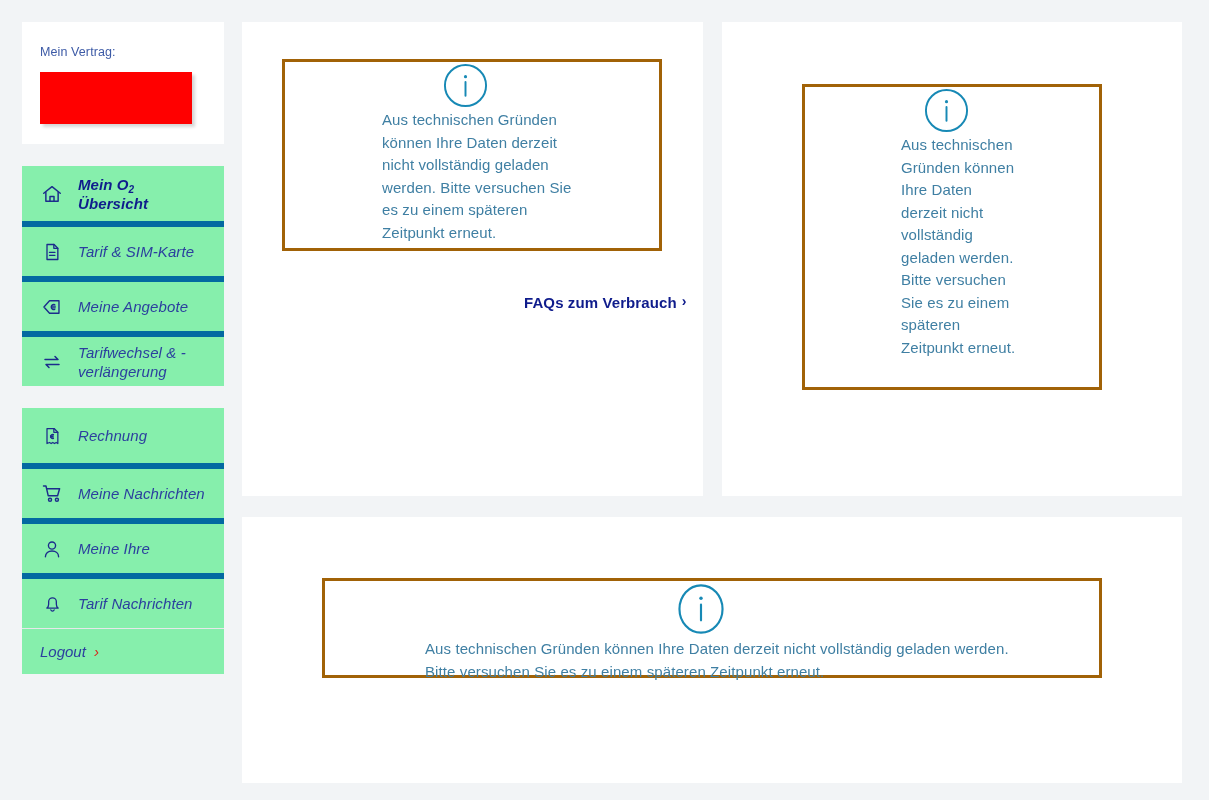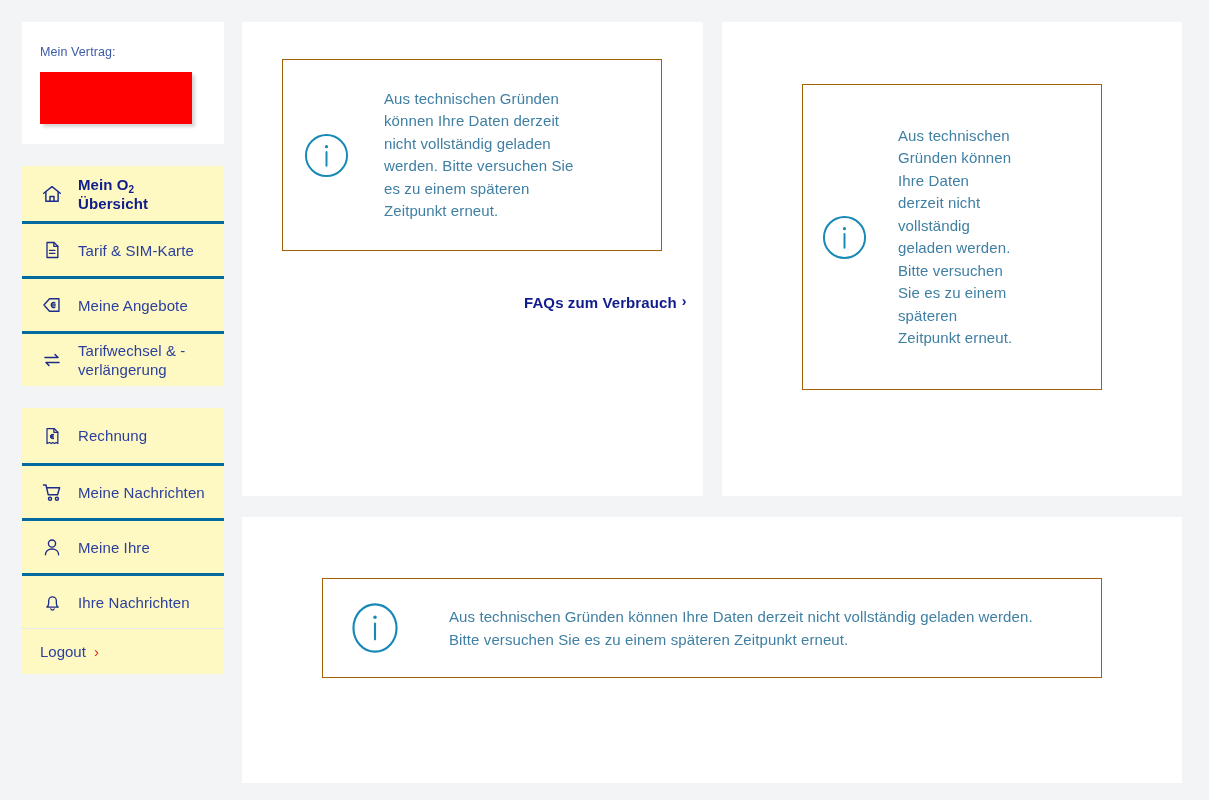--- a/index.html
+++ b/index.html
@@ -44,30 +44,31 @@
     letter-spacing: 0.1px;
   }
   .contract-redaction {
     width: 152px;
     height: 52px;
     background: #ff0000;
     box-shadow: 3px 3px 3px rgba(0,0,0,0.16);
   }
 
   .nav-group {
-    background: #fef9c3;
+    background: #86efac;
+    font-style: italic;
   }
   .nav-item {
     display: flex;
     align-items: center;
     gap: 14px;
     padding: 0 16px 0 18px;
     min-height: 55px;
     box-sizing: border-box;
-    border-top: 3px solid #0369a1;
+    border-top: 6px solid #0369a1;
     cursor: pointer;
   }
   .nav-item:first-child {
     border-top: none;
   }
   .nav-group.second .nav-item:first-child {
     border-top: none;
   }
   .nav-icon {
     flex: 0 0 24px;
@@ -129,25 +130,26 @@
   .card {
     position: absolute;
     background: #ffffff;
   }
   #card-mid   { left: 242px; top: 22px;  width: 461px; height: 474px; }
   #card-right { left: 722px; top: 22px;  width: 460px; height: 474px; }
   #card-bottom{ left: 242px; top: 517px; width: 940px; height: 266px; }
 
   .infobox {
     position: absolute;
-    border: 1px solid #a16207;
+    border: 3px solid #a16207;
     box-sizing: border-box;
     display: flex;
     align-items: center;
     background: #ffffff;
+    flex-direction: column;
   }
   #infobox-mid {
     left: 40px;  top: 37px;  width: 380px; height: 192px;
     padding: 0 0 0 20px;
   }
   #infobox-right {
     left: 80px;  top: 62px;  width: 300px; height: 306px;
     padding: 0 0 0 18px;
   }
   #infobox-bottom {
@@ -297,21 +299,21 @@
         <span class="nav-label">Meine Ihre</span>
       </div>
 
       <div class="nav-item">
         <span class="nav-icon">
           <svg width="21" height="21" viewBox="0 0 24 24" fill="none" stroke="currentColor" stroke-width="1.5" stroke-linejoin="round" stroke-linecap="round">
             <path d="M5.6 17.3h12.8c-1.6-1.2-2-2.5-2-4.4V10a4.4 4.4 0 0 0-8.8 0v2.9c0 1.9-.4 3.2-2 4.4z"></path>
             <path d="M10.1 19.3a2 2 0 0 0 3.8 0"></path>
           </svg>
         </span>
-        <span class="nav-label">Ihre Nachrichten</span>
+        <span class="nav-label">Tarif Nachrichten</span>
       </div>
 
       <div class="logout-row">
         <span class="logout-label">Logout</span>
         <span class="chev-red">›</span>
       </div>
     </div>
   </div>
 
   <div class="card" id="card-mid">

